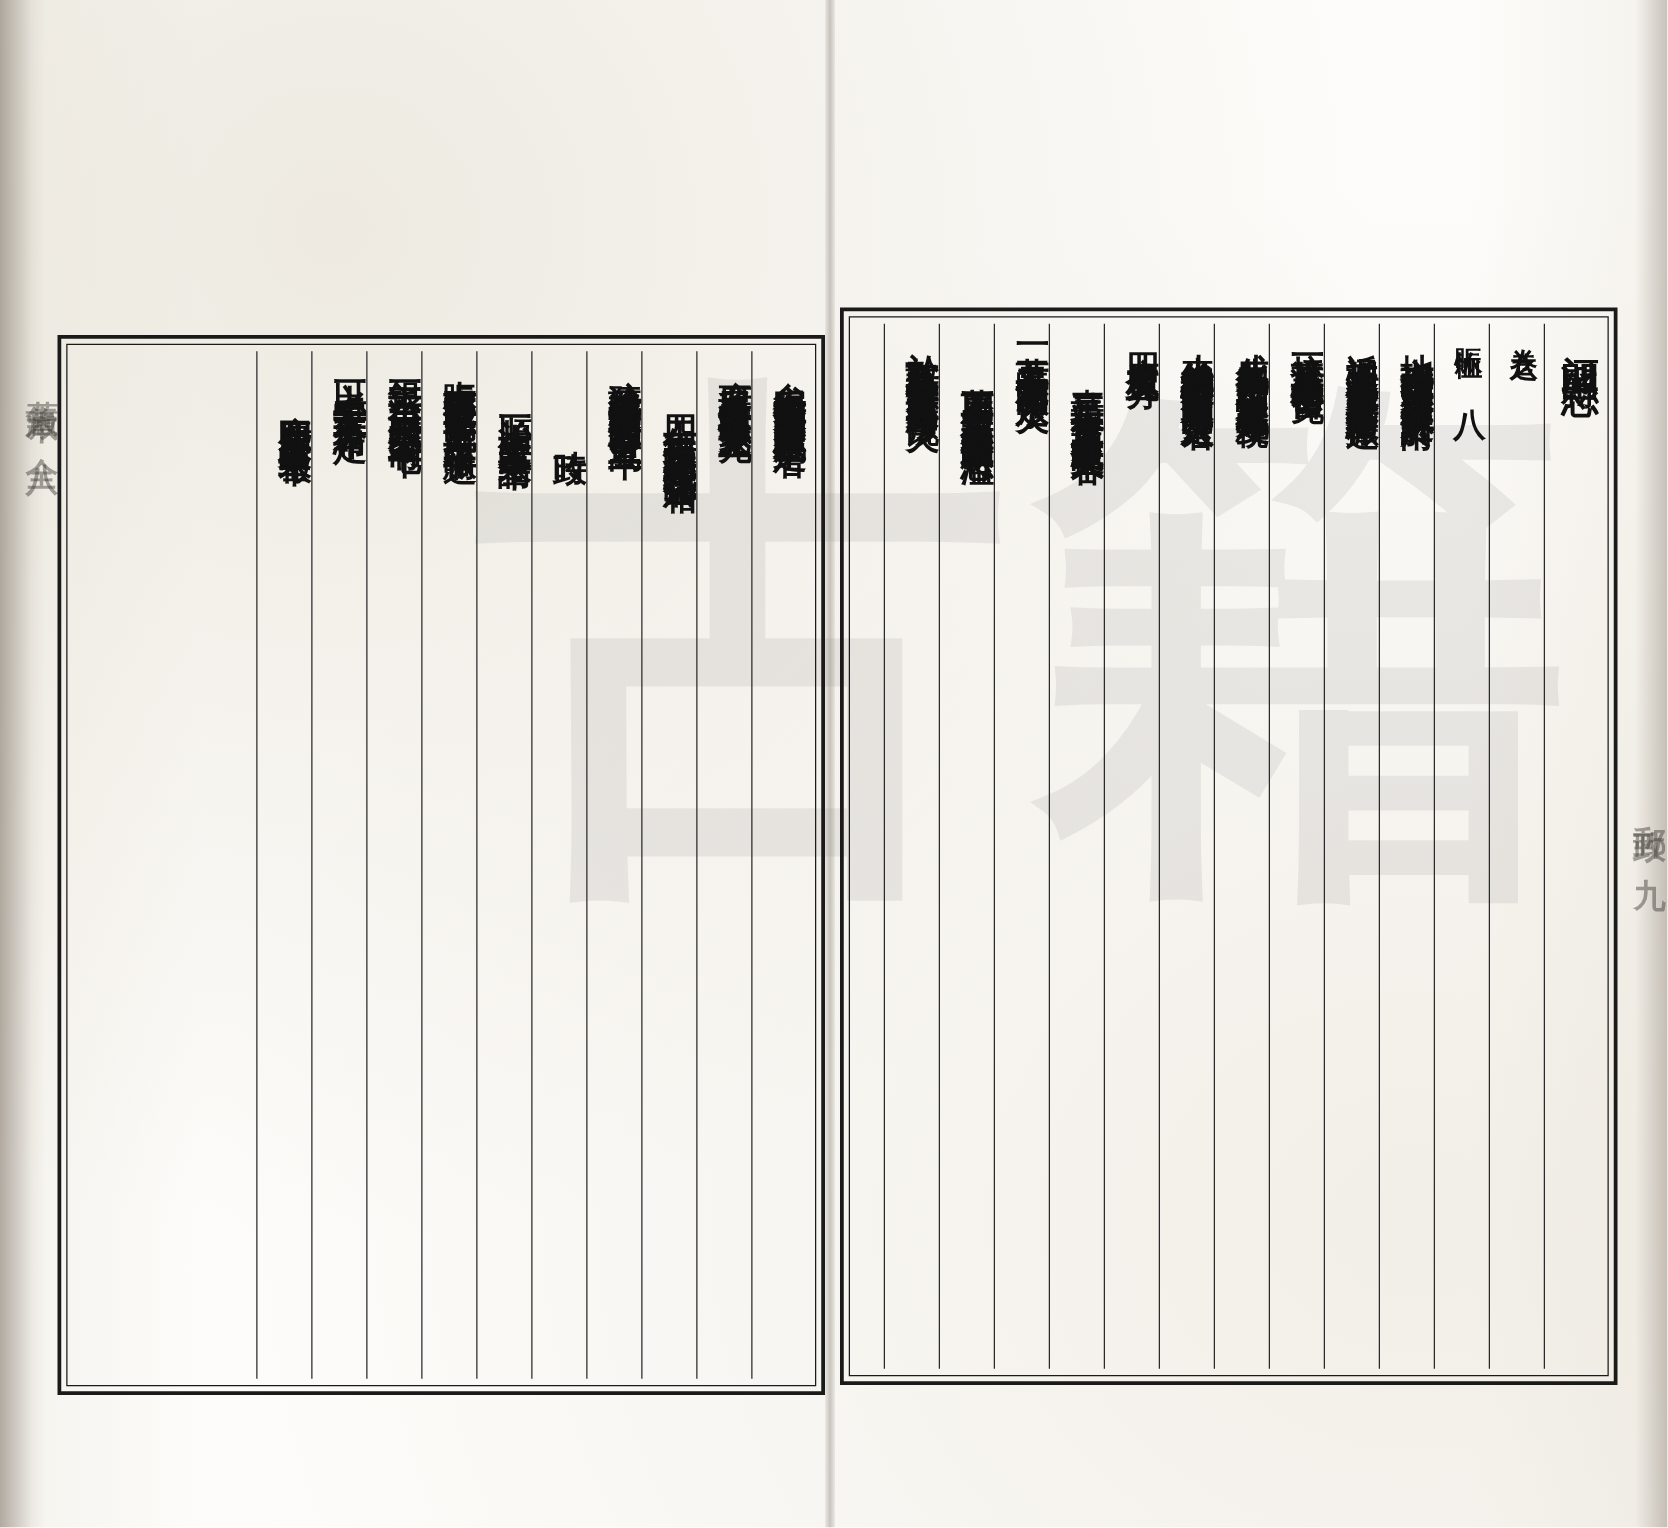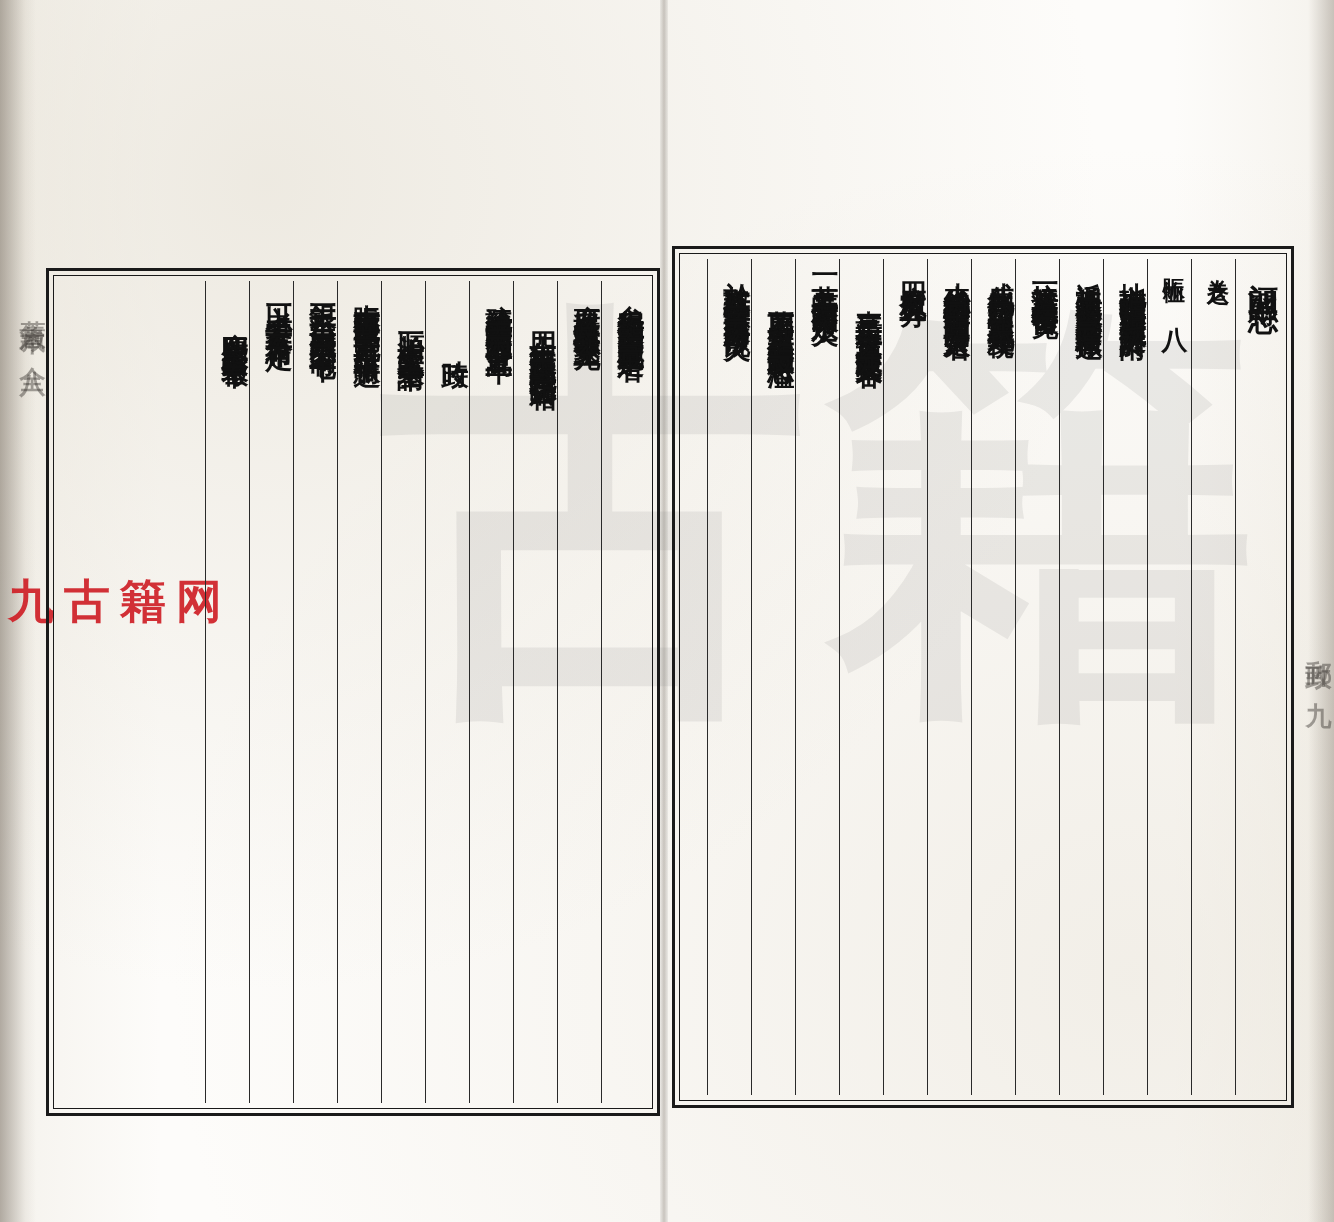--- a/index.html
+++ b/index.html
@@ -184,23 +184,20 @@
 </head>
 <body>
 
 <div id="scan">
 
   <div class="edge-stain"></div>
   <div class="edge-stain-right"></div>
   <div class="gutter"></div>
 
   <div class="wm-big">古籍</div>
-  <div class="wm-seal">
-    <div class="seal-text">九古籍网</div>
-  </div>
 
   <div class="ghost" id="ghost-a">舊藏本 全八</div>
   <div class="ghost" id="ghost-b">郵政 九</div>
 
   <div class="frame" id="frame-right">
     <div class="inner-rule"></div>
     <div class="cols">
 
       <div class="col header first">
         <span>河間縣志</span>

